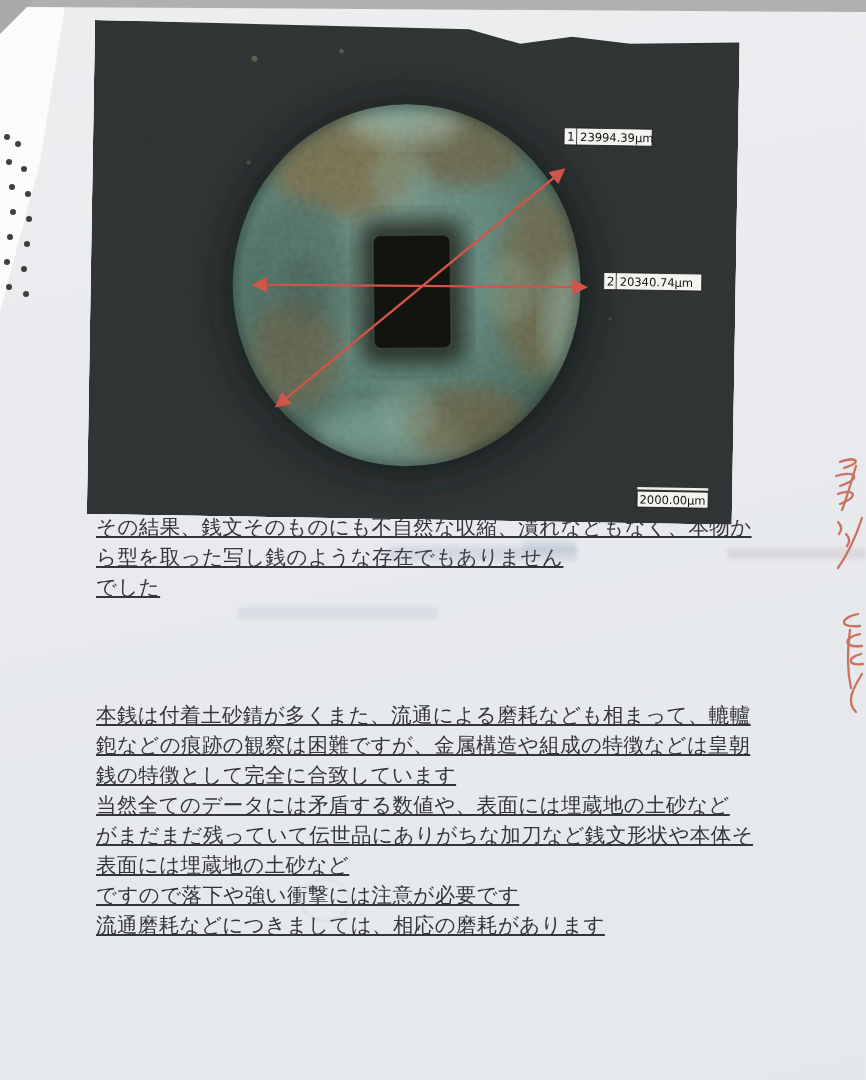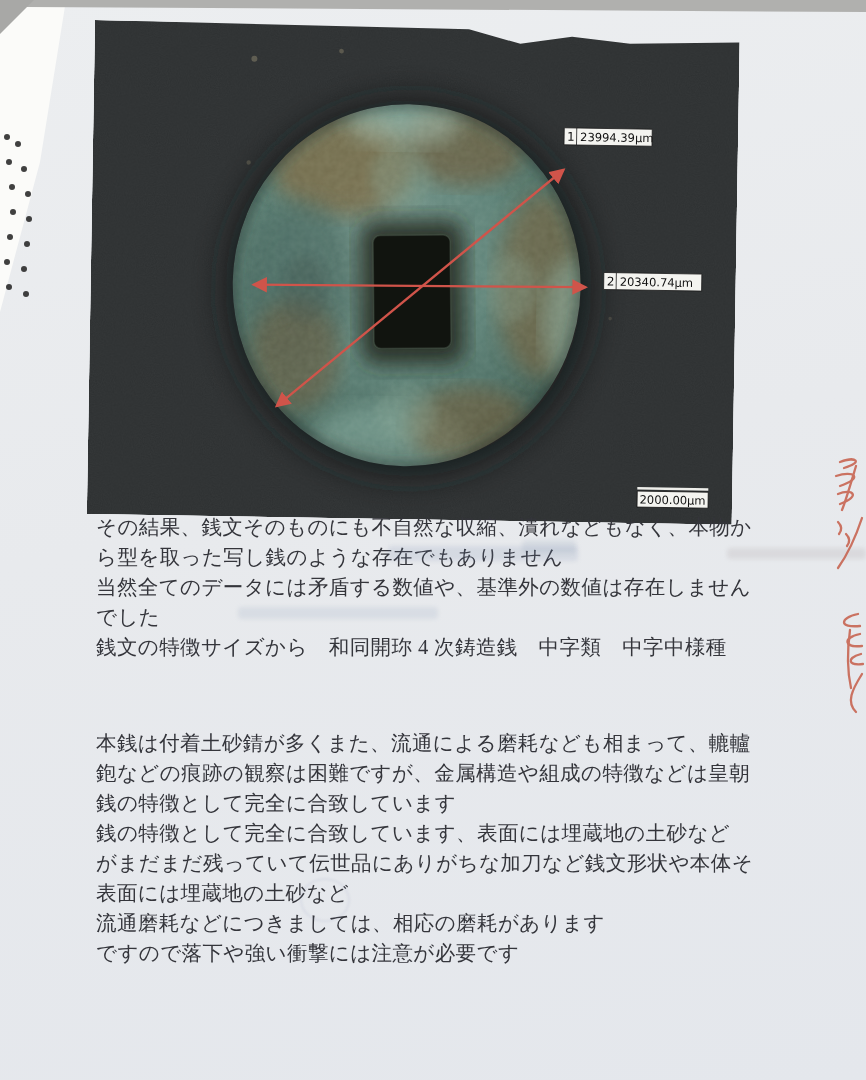--- a/index.html
+++ b/index.html
@@ -23,24 +23,24 @@
 
   
   .photo-wrap{position:absolute;left:95px;top:20px;width:645px;height:494px;
     transform:rotate(0.95deg);transform-origin:0 0;
     clip-path:polygon(0 0,58% 0.6%,66% 3.4%,74% 1.8%,83% 3%,100% 2.4%,100% 100%,0 100%);}
   .photo-wrap svg{display:block;}
 
   
   .tblock{position:absolute;left:96px;width:660px;color:#34353b;
     font-family:"Liberation Serif","DejaVu Serif",serif;
-    font-size:20.5px;line-height:30px;letter-spacing:.4px;}
+    font-size:20.5px;line-height:30px;letter-spacing:.4px;text-decoration:underline;}
   .tblock .tline{white-space:pre;}
   #block1{top:512px;}
-  #block2{top:700px;margin-top:28px;}
+  #block2{top:700px;}
 
   
   .ghost{position:absolute;border-radius:4px;filter:blur(2px);}
   .g1{left:388px;top:546px;width:190px;height:15px;background:rgba(110,130,165,.15);}
   .g2{left:522px;top:540px;width:54px;height:13px;background:rgba(110,130,165,.13);}
   .g3{left:238px;top:607px;width:200px;height:12px;background:rgba(110,130,165,.12);}
   .g4{left:727px;top:548px;width:139px;height:11px;background:rgba(125,105,110,.12);}
   .g5{left:300px;top:878px;width:46px;height:40px;background:transparent;
       border:2px solid rgba(140,150,185,.13);border-radius:50%;filter:blur(1px);}
 
@@ -176,33 +176,31 @@
           <rect x="550" y="462" width="71" height="16" fill="#f4f4f0" stroke="#111" stroke-width="0.8"></rect>
           <text x="585.5" y="474.5" font-size="11.5" fill="#111" text-anchor="middle">2000.00μm</text>
         </g>
       </g>
     </svg>
   </div>
 
   <div id="block1" class="tblock">
       <div class="tline">その結果、銭文そのものにも不自然な収縮、潰れなどもなく、本物か</div>
       <div class="tline">ら型を取った写し銭のような存在でもありません</div>
-      <div class="tline">当然全てのデータには矛盾する数値や、基準外の数値は存在しません</div>
       <div class="tline">でした</div>
-      <div class="tline">銭文の特徴サイズから　和同開珎 4 次鋳造銭　中字類　中字中様種</div>
     </div>
   <div id="block2" class="tblock">
       <div class="tline">本銭は付着土砂錆が多くまた、流通による磨耗なども相まって、轆轤</div>
       <div class="tline">鉋などの痕跡の観察は困難ですが、金属構造や組成の特徴などは皇朝</div>
       <div class="tline">銭の特徴として完全に合致しています</div>
-      <div class="tline">銭の特徴として完全に合致しています、表面には埋蔵地の土砂など</div>
+      <div class="tline">当然全てのデータには矛盾する数値や、表面には埋蔵地の土砂など</div>
       <div class="tline">がまだまだ残っていて伝世品にありがちな加刀など銭文形状や本体そ</div>
       <div class="tline">表面には埋蔵地の土砂など</div>
+      <div class="tline">ですので落下や強い衝撃には注意が必要です</div>
       <div class="tline">流通磨耗などにつきましては、相応の磨耗があります</div>
-      <div class="tline">ですので落下や強い衝撃には注意が必要です</div>
     </div>
 
   <div class="ghost g1"></div>
   <div class="ghost g2"></div>
   <div class="ghost g3"></div>
   <div class="ghost g4"></div>
   <div class="ghost g5"></div>
 
   <svg id="redmark-top" class="redmarks" width="40" height="130" viewBox="0 0 40 130">
     <g fill="none" stroke="#c4553f" stroke-width="2.3" stroke-linecap="round" opacity=".8">

